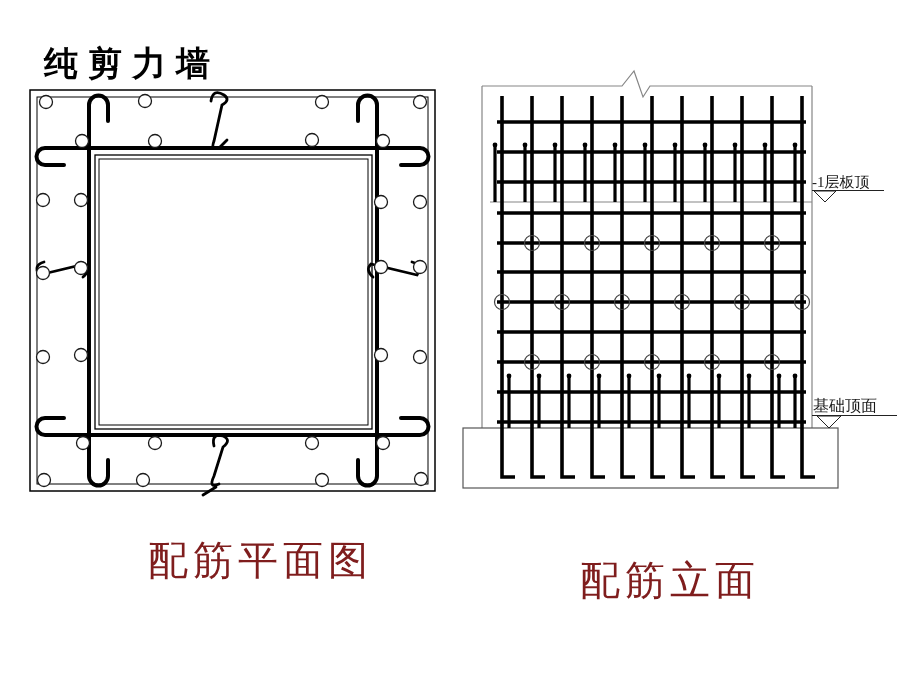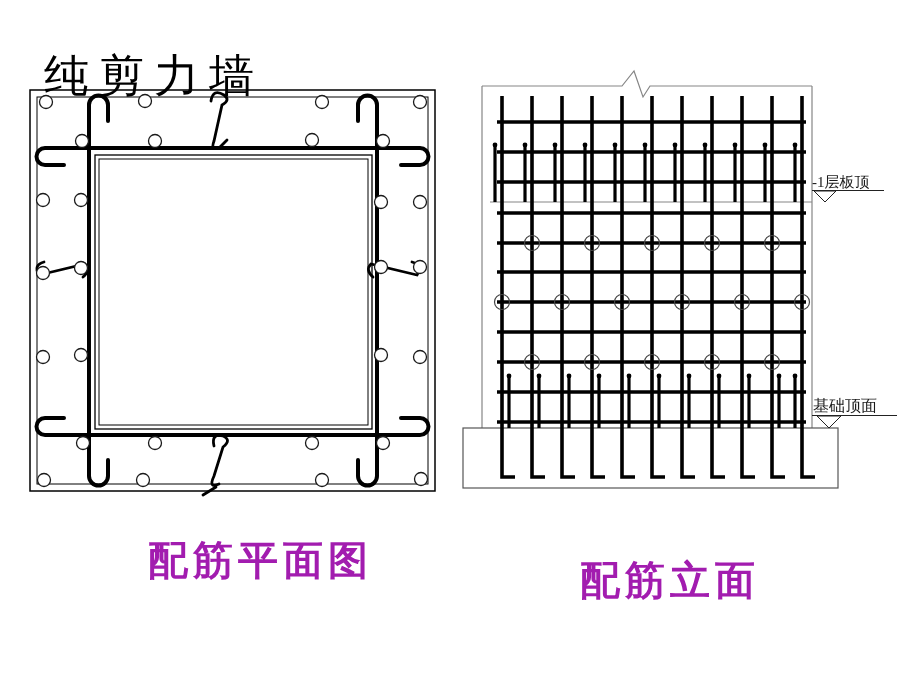--- a/index.html
+++ b/index.html
@@ -1,20 +1,20 @@
 <!DOCTYPE html>
 <html><head>
 <meta charset="utf-8">
 <style>
   html,body{margin:0;padding:0;background:#fff;}
   .slide{position:relative;width:920px;height:690px;background:#ffffff;overflow:hidden;
          font-family:"Liberation Serif","DejaVu Serif",serif;}
-  .slide-title{position:absolute;left:44px;top:22px;font-size:45px;font-weight:normal;
+  .slide-title{position:absolute;left:44px;top:22px;font-size:34px;font-weight:bold;
          letter-spacing:10px;color:#000;line-height:1.1;white-space:nowrap;}
-  .caption{position:absolute;top:540px;font-size:40px;font-weight:bold;color:#a21caf;
+  .caption{position:absolute;top:540px;font-size:40px;font-weight:normal;color:#7f1d1d;
          line-height:1.05;white-space:nowrap;}
   .caption.plan{left:148px;letter-spacing:5px;}
   .caption.elev{left:580px;letter-spacing:5px;margin-top:20px;}
   svg.draw{position:absolute;left:0;top:0;}
   svg text{font-family:"Liberation Serif","DejaVu Serif",serif;fill:#1a1a1a;}
 </style>
 </head>
 <body>
 
 <div class="slide">

